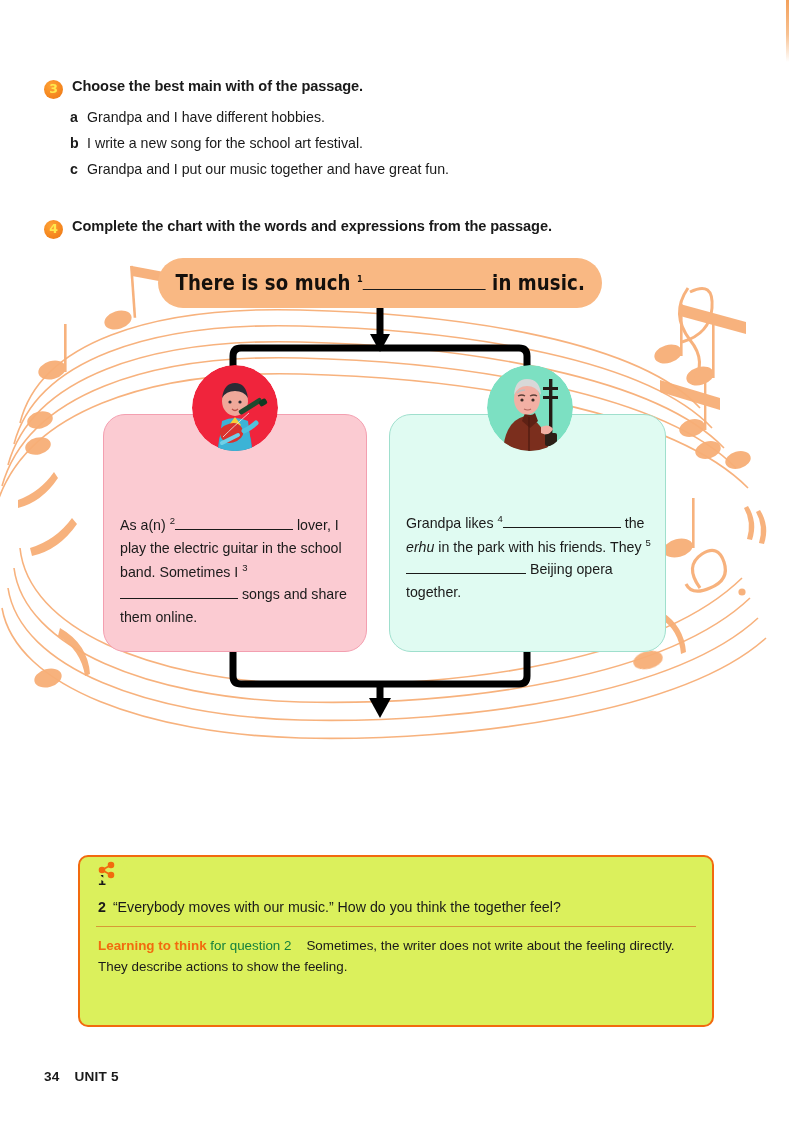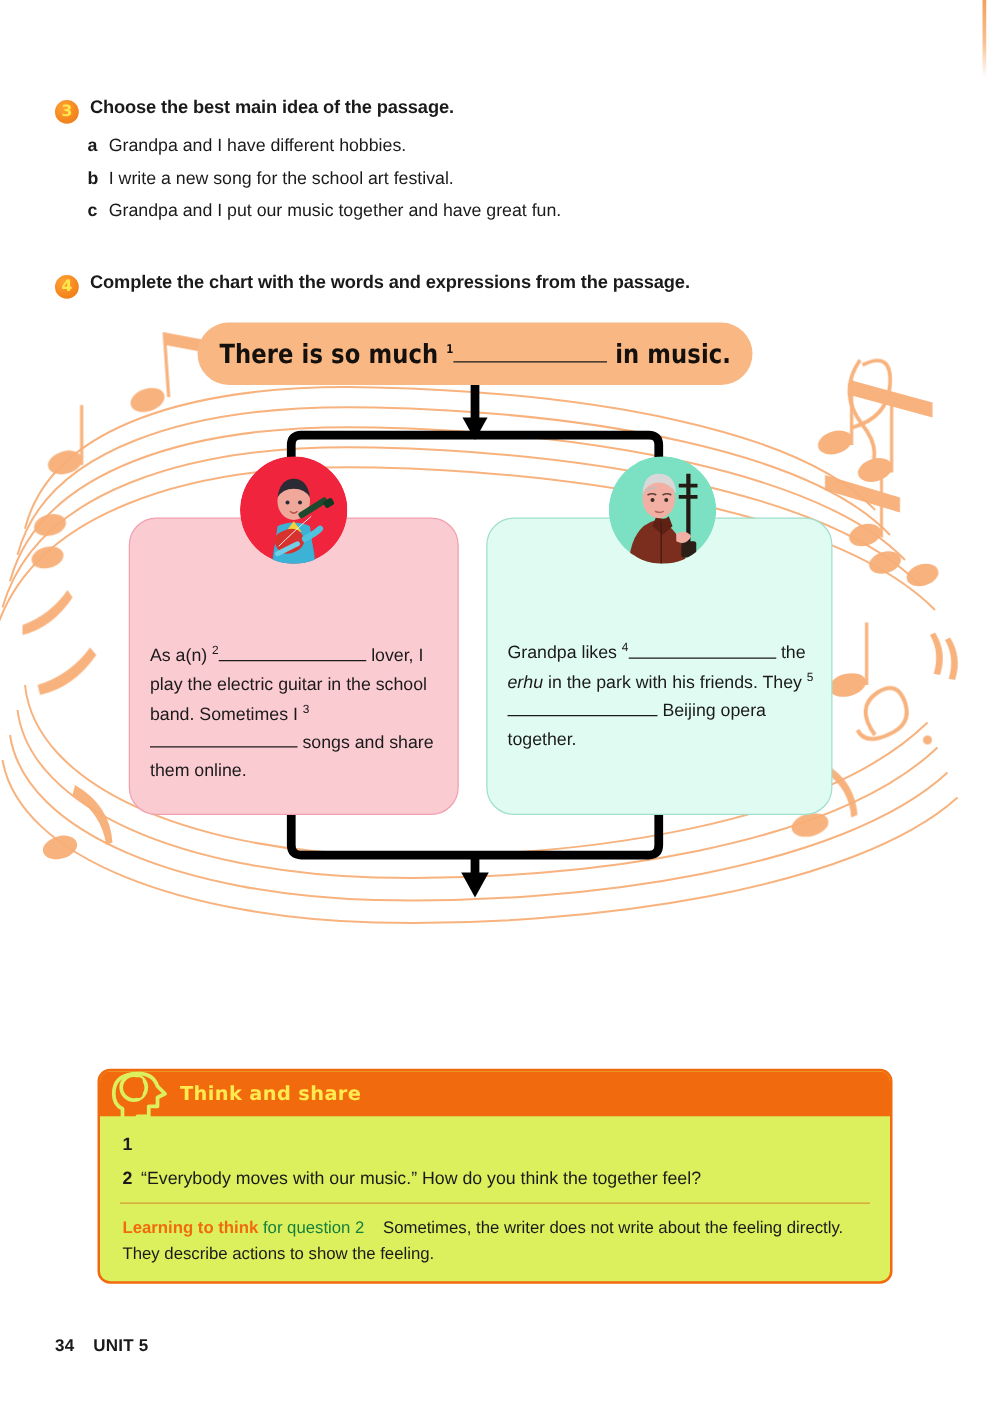--- a/index.html
+++ b/index.html
@@ -127,21 +127,21 @@
   #footer .pg { margin-right:11px; }
 </style>
 </head>
 <body>
 
 <div class="edge-rule"></div>
 
 <section class="ex" id="ex3" style="top:78px;">
   <div class="ex-head">
     <span class="badge">3</span>
-    <span class="ex-title">Choose the best main idea of the passage.</span>
+    <span class="ex-title">Choose the best main with of the passage.</span>
   </div>
   <div class="opts">
     <div class="opt">
       <span class="opt-key">a</span>
       <span>Grandpa and I have different hobbies.</span>
     </div>
     <div class="opt">
       <span class="opt-key">b</span>
       <span>I write a new song for the school art festival.</span>
     </div>
@@ -298,23 +298,20 @@
         <rect x="56" y="31" width="15" height="3" fill="#241a14"></rect>
         <rect x="58" y="68" width="12" height="13" rx="2" fill="#2c1f17"></rect>
         <path d="M54 62 q8 -4 12 2 q-4 8 -12 4 Z" fill="#f2b0a4"></path>
       </g>
     </svg>
   </div>
 
 </div>
 
 <section id="think-box">
-  <div id="think-header">
-    <span id="think-title">Think and share</span>
-  </div>
   <svg id="head-icon" viewBox="0 0 56 50" xmlns="http://www.w3.org/2000/svg">
     <path d="M10 46 L10 34 Q3 31 3 22 Q3 8 18 6 Q34 4 38 16 L44 22 L38 25 L38 32 L31 32 L31 40 L22 40 L22 46 Z" fill="none" stroke="#dbf05c" stroke-width="3" stroke-linejoin="round"></path>
     <circle cx="19" cy="17" r="10" fill="none" stroke="#dbf05c" stroke-width="3"></circle>
     <g stroke="#f26a0e" stroke-width="1.8" fill="#f26a0e">
       <circle cx="23" cy="12" r="2.4"></circle>
       <circle cx="23" cy="22" r="2.4"></circle>
       <circle cx="14" cy="17" r="2.4"></circle>
       <line x1="14" y1="17" x2="23" y2="12"></line>
       <line x1="14" y1="17" x2="23" y2="22"></line>
     </g>

